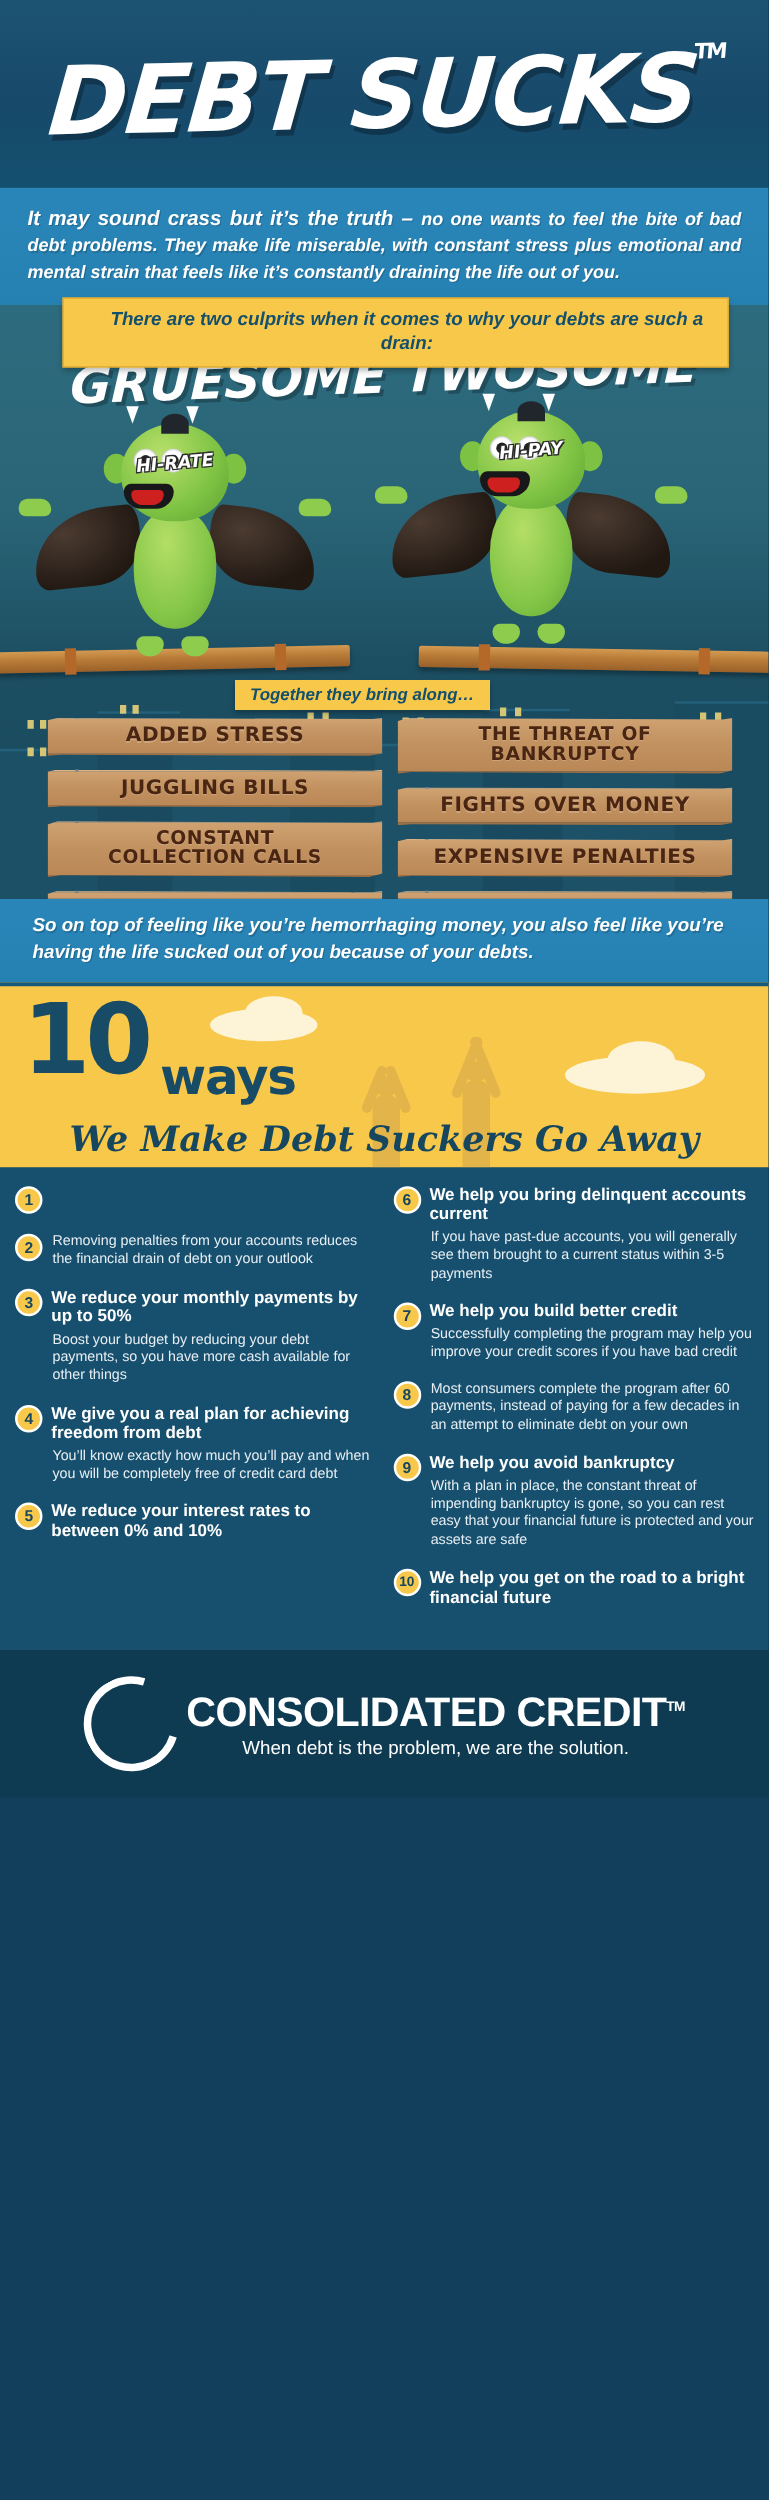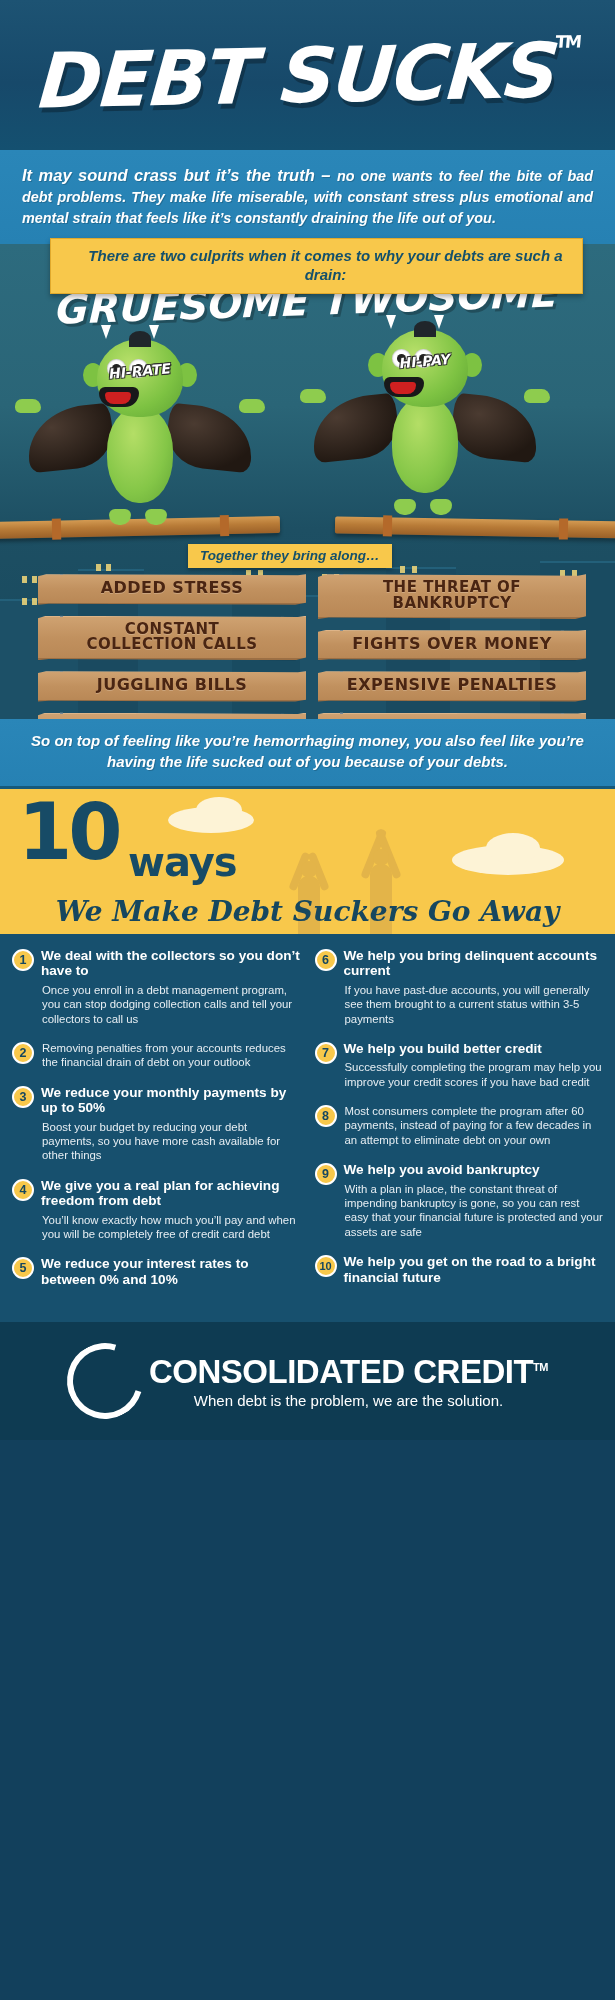--- a/index.html
+++ b/index.html
@@ -224,21 +224,21 @@
     position: absolute; top: -13px; width: 3px; height: 13px;
     background: repeating-linear-gradient(180deg,#7f8e96 0 3px,#54646d 3px 5px);
   }
   .sign .chain-l { left: 22px; } .sign .chain-r { right: 22px; }
 
   
   .band2 {
     background: linear-gradient(180deg,#2a86b8 0%,#2681b3 100%);
     padding: 12px 26px 14px 26px;
     color: #fff; font-weight: bold; font-style: italic;
-    font-size: 15px; line-height: 1.35; text-align: center;
+    font-size: 15px; line-height: 1.35; 
     text-shadow: 1px 1px 0 rgba(0,0,0,0.18);
   }
 
   
   .tenways {
     position: relative;
     background: #f8c84b;
     height: 148px;
     overflow: hidden;
     border-top: 3px solid #16597a;
@@ -455,23 +455,23 @@
     <div class="plank right">
       <div class="strap" style="left:48px;"></div>
       <div class="strap" style="left:224px;"></div>
     </div>
 
     <div class="together">Together they bring along…</div>
 
     <div class="signs">
       <div class="sign-col left">
         <div class="sign">ADDED STRESS<span class="chain-l"></span><span class="chain-r"></span></div>
+        <div class="sign">JUGGLING BILLS<span class="chain-l"></span><span class="chain-r"></span></div>
         <div class="sign two-line" style="white-space:pre-line;">CONSTANT
 COLLECTION CALLS<span class="chain-l"></span><span class="chain-r"></span></div>
-        <div class="sign">JUGGLING BILLS<span class="chain-l"></span><span class="chain-r"></span></div>
         <div class="sign two-line" style="white-space:pre-line;">LIVING
 PAYCHECK TO PAYCHECK<span class="chain-l"></span><span class="chain-r"></span></div>
       </div>
       <div class="sign-col right">
         <div class="sign two-line" style="white-space:pre-line;">THE THREAT OF
 BANKRUPTCY<span class="chain-l"></span><span class="chain-r"></span></div>
         <div class="sign">FIGHTS OVER MONEY<span class="chain-l"></span><span class="chain-r"></span></div>
         <div class="sign">EXPENSIVE PENALTIES<span class="chain-l"></span><span class="chain-r"></span></div>
         <div class="sign">RUINED CREDIT<span class="chain-l"></span><span class="chain-r"></span></div>
       </div>
@@ -503,24 +503,20 @@
     <div class="ways">ways</div>
     <div class="makeline">We Make Debt Suckers Go Away</div>
   </div>
 
   <div class="list">
     <div class="list-cols">
       <div class="col">
 
         <div class="item">
           <div class="num">1</div>
-          <div class="item-txt">
-            <div class="item-title">We deal with the collectors so you don’t have to</div>
-            <div class="item-desc">Once you enroll in a debt management program, you can stop dodging collection calls and tell your collectors to call us</div>
-          </div>
         </div>
 
         <div class="item">
           <div class="num">2</div>
           <div class="item-txt">
             <div class="item-desc">Removing penalties from your accounts reduces the financial drain of debt on your outlook</div>
           </div>
         </div>
 
         <div class="item">

